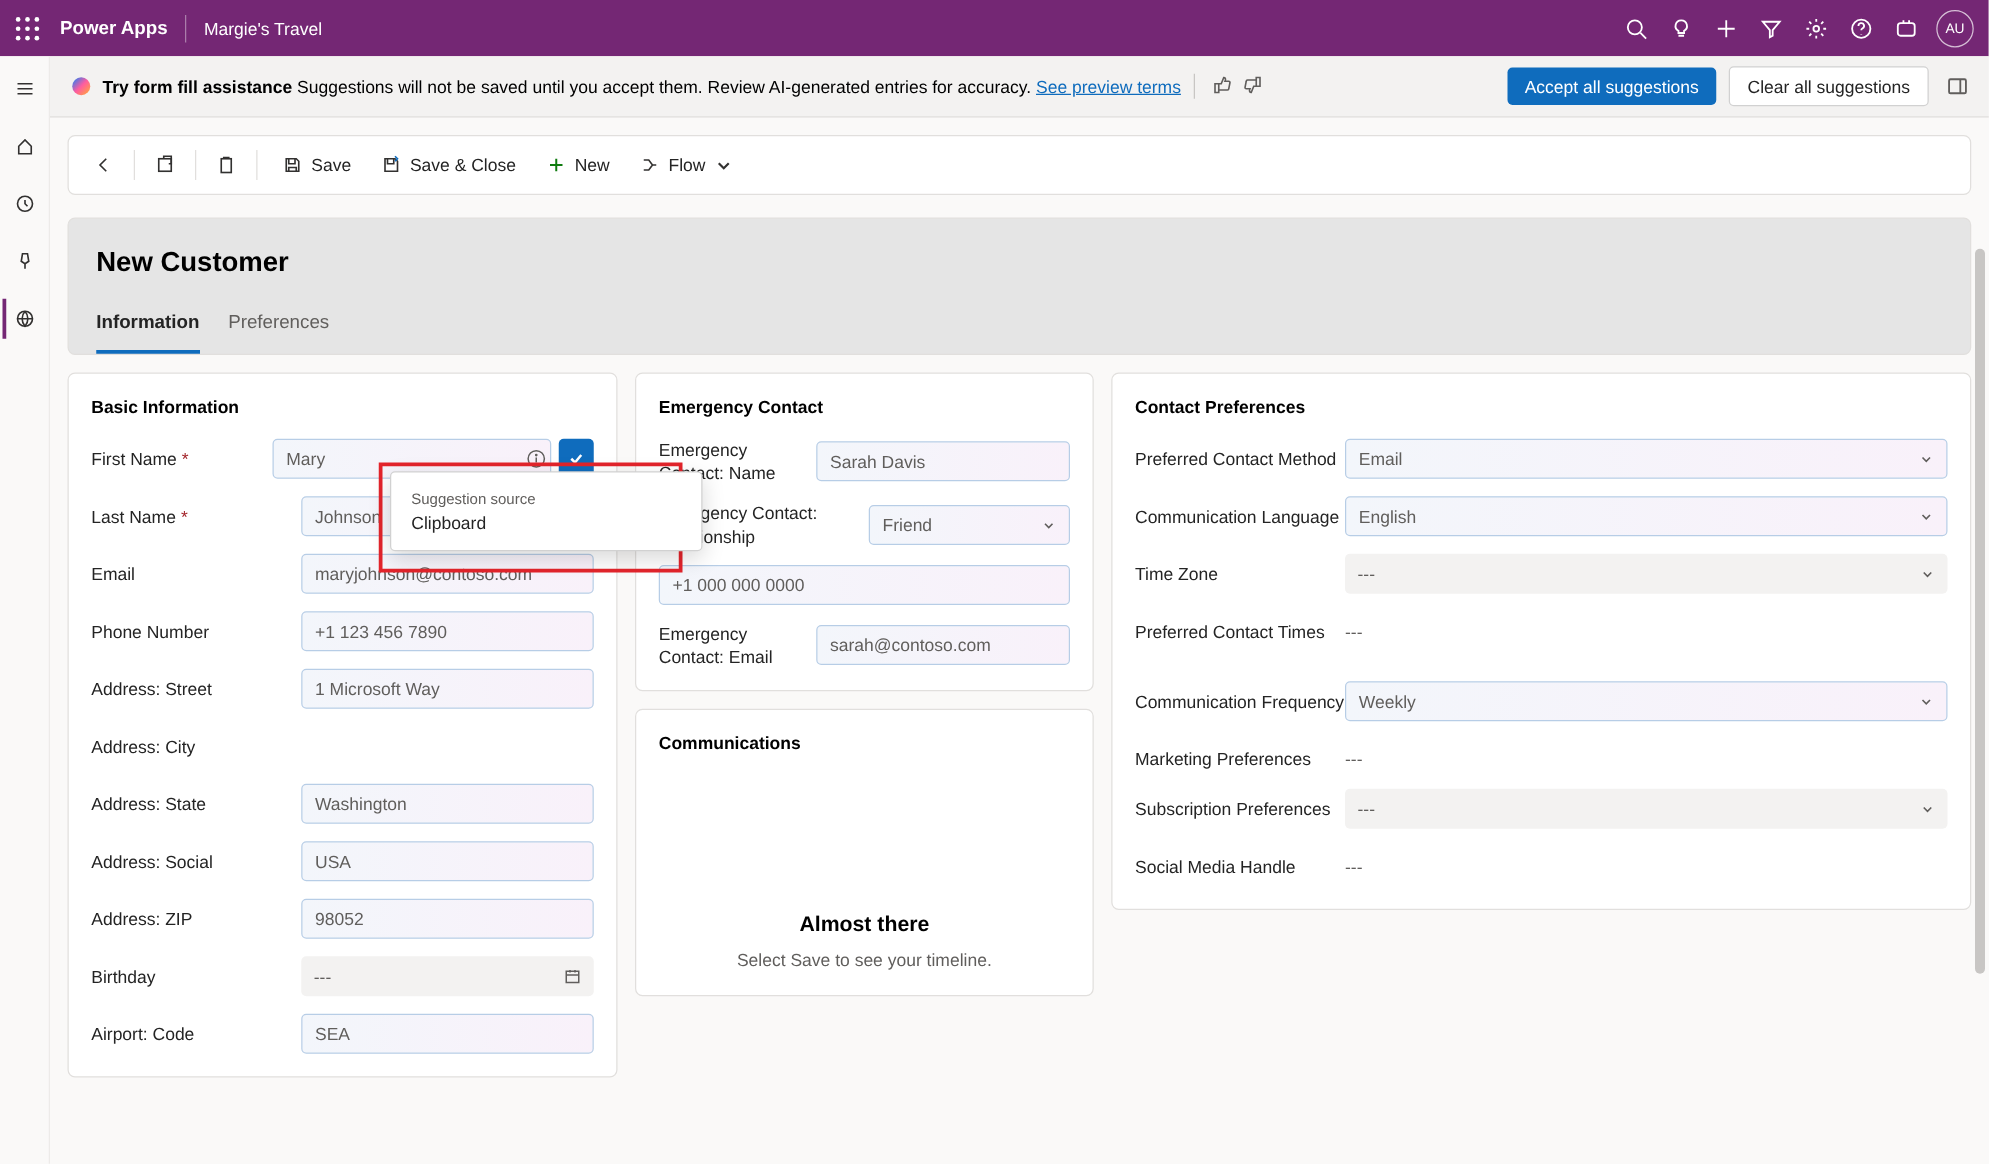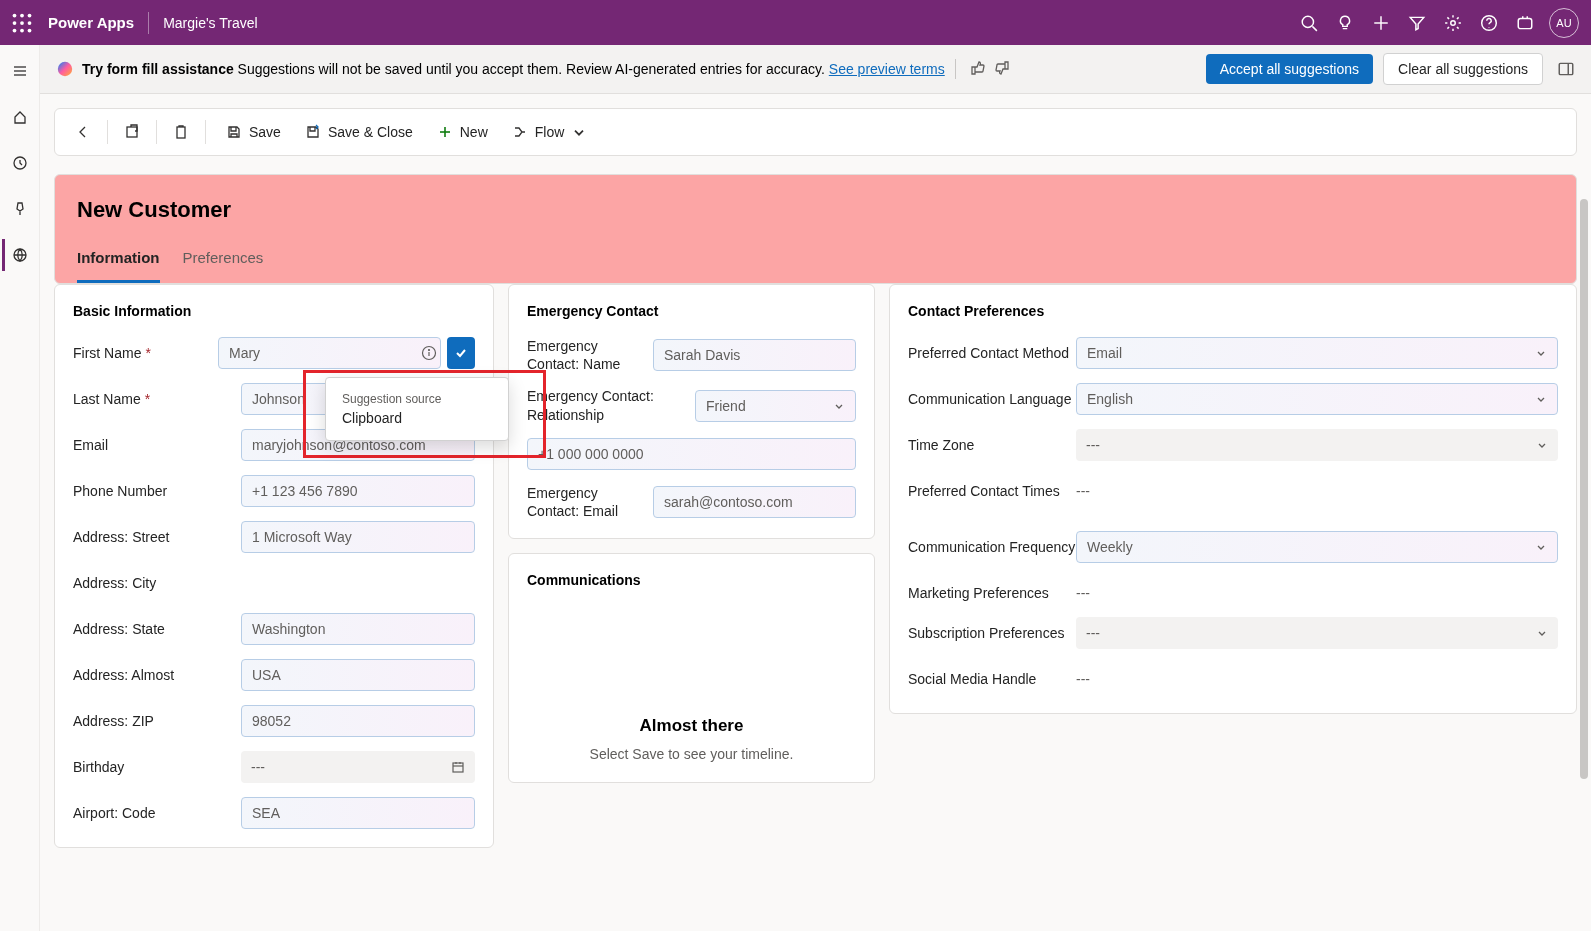--- a/index.html
+++ b/index.html
@@ -39,21 +39,21 @@
 .cmdbar-wrap { padding: 14px 14px 0 14px; }
 .cmdbar { background: #fff; border: 1px solid #e1dfdd; border-radius: 6px; height: 48px; display: flex; align-items: center; padding: 0 14px; gap: 4px; font-size: 14px; }
 .cmdbar .cmd { display: flex; align-items: center; gap: 7px; padding: 6px 10px; cursor: pointer; color: #242424; }
 .cmdbar .vsep { width: 1px; height: 24px; background: #e1dfdd; margin: 0 6px; }
 .cmdbar .icon-only { padding: 6px; }
 .cmdbar svg { width: 16px; height: 16px; }
 .plus-green { color: #107c10; }
 
 
 .content { flex: 1; overflow: auto; padding: 18px 14px 0 14px; }
-.page-header { background: #fca5a5; border: 1px solid #e1dfdd; border-radius: 6px; padding: 22px 22px 0 22px; }
+.page-header { background: #e5e5e5; border: 1px solid #e1dfdd; border-radius: 6px; padding: 22px 22px 0 22px; margin-bottom: 14px; }
 .page-title { font-size: 22px; font-weight: 600; margin-bottom: 26px; }
 .tabs { display: flex; gap: 23px; }
 .tab { font-size: 15px; padding-bottom: 14px; cursor: pointer; color: #605e5c; }
 .tab.active { color: #242424; font-weight: 600; border-bottom: 3px solid #0f6cbd; }
 
 .cols { display: flex; gap: 14px; align-items: flex-start; }
 .card { background: #fff; border: 1px solid #e1dfdd; border-radius: 6px; padding: 18px 18px 18px 18px; }
 .card h3 { font-size: 14px; font-weight: 700; margin-bottom: 18px; }
 .col1 { width: 440px; }
 .col2 { width: 367px; }
@@ -63,21 +63,21 @@
 .field-label { width: 168px; font-size: 14px; color: #242424; display: flex; align-items: flex-start; line-height: 1.3; }
 .field-label .req { color: #a4262c; margin-left: 4px; }
 .field-input-wrap { flex: 1; display: flex; align-items: center; gap: 6px; position: relative; }
 .field-input { flex: 1; height: 32px; border: 1px solid #b7cde6; border-radius: 4px; padding: 0 10px; font-size: 14px; color: #605e5c; background: linear-gradient(to right, #f3f6fb, #f9f1fa); }
 .field-select { flex: 1; height: 32px; border: 1px solid #b7cde6; border-radius: 4px; padding: 0 10px; font-size: 14px; color: #605e5c; background: linear-gradient(to right, #f3f6fb, #f9f1fa); display: flex; align-items: center; justify-content: space-between; cursor: pointer; }
 .field-select.plain { background: #f3f2f1; border: none; }
 .accept-btn { width: 28px; height: 32px; background: #0f6cbd; border-radius: 4px; display: flex; align-items: center; justify-content: center; cursor: pointer; color: #fff; }
 .info-icon { position: absolute; right: 40px; color: #605e5c; }
 
 
-.callout { position: absolute; left: 325px; top: 377px; width: 184px; background: #fff; border: 1px solid #d1d1d1; border-radius: 4px; box-shadow: 0 6px 18px rgba(0,0,0,0.15); padding: 14px 16px; z-index: 50; }
+.callout { position: absolute; left: 312px; top: 377px; width: 250px; background: #fff; border: 1px solid #d1d1d1; border-radius: 4px; box-shadow: 0 6px 18px rgba(0,0,0,0.15); padding: 14px 16px; z-index: 50; }
 .callout .src-label { font-size: 12px; color: #605e5c; margin-bottom: 4px; }
 .callout .src-value { font-size: 14px; color: #242424; }
 .callout-highlight { position: absolute; left: 303px; top: 370px; width: 243px; height: 88px; border: 3px solid #e3242b; z-index: 49; pointer-events: none; }
 
 
 .comm-card { margin-top: 14px; min-height: 230px; }
 .comm-empty { text-align: center; padding-top: 110px; }
 .comm-empty h4 { font-size: 17px; font-weight: 600; margin-bottom: 10px; }
 .comm-empty p { font-size: 14px; color: #605e5c; }
 
@@ -350,21 +350,21 @@
           <div class="field-label">
               <span>Address: State</span>
             </div>
           <div class="field-input-wrap">
               <input class="field-input" value="Washington" style="">
             </div>
         </div>
 
         <div class="field-row">
           <div class="field-label">
-              <span>Address: Almost</span>
+              <span>Address: Social</span>
             </div>
           <div class="field-input-wrap">
               <input class="field-input" value="USA" style="">
             </div>
         </div>
 
         <div class="field-row">
           <div class="field-label">
               <span>Address: ZIP</span>
             </div>

